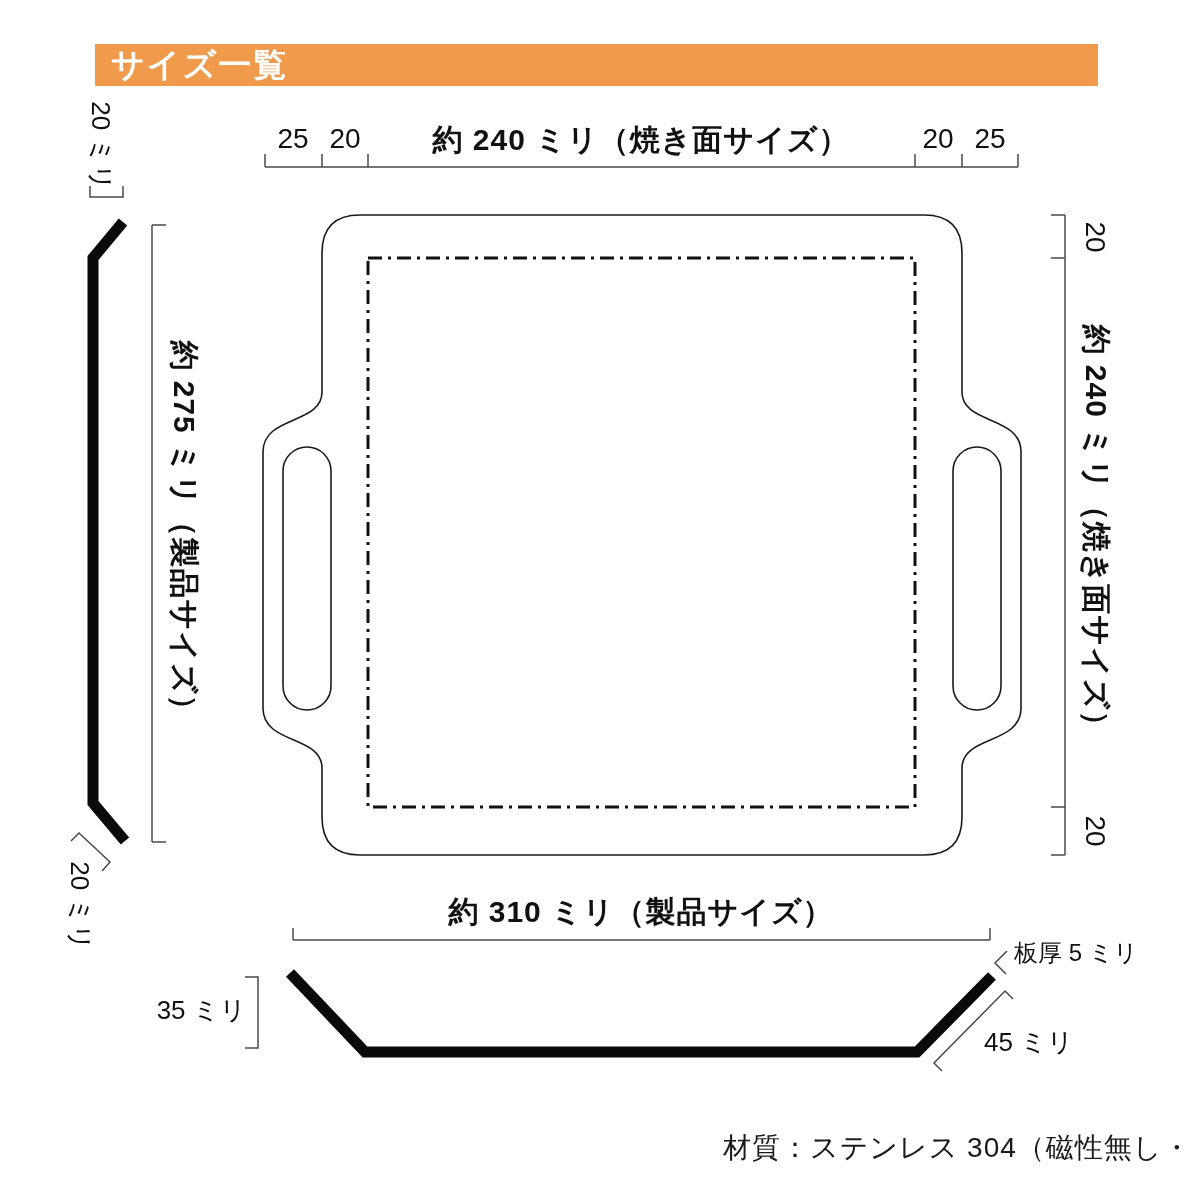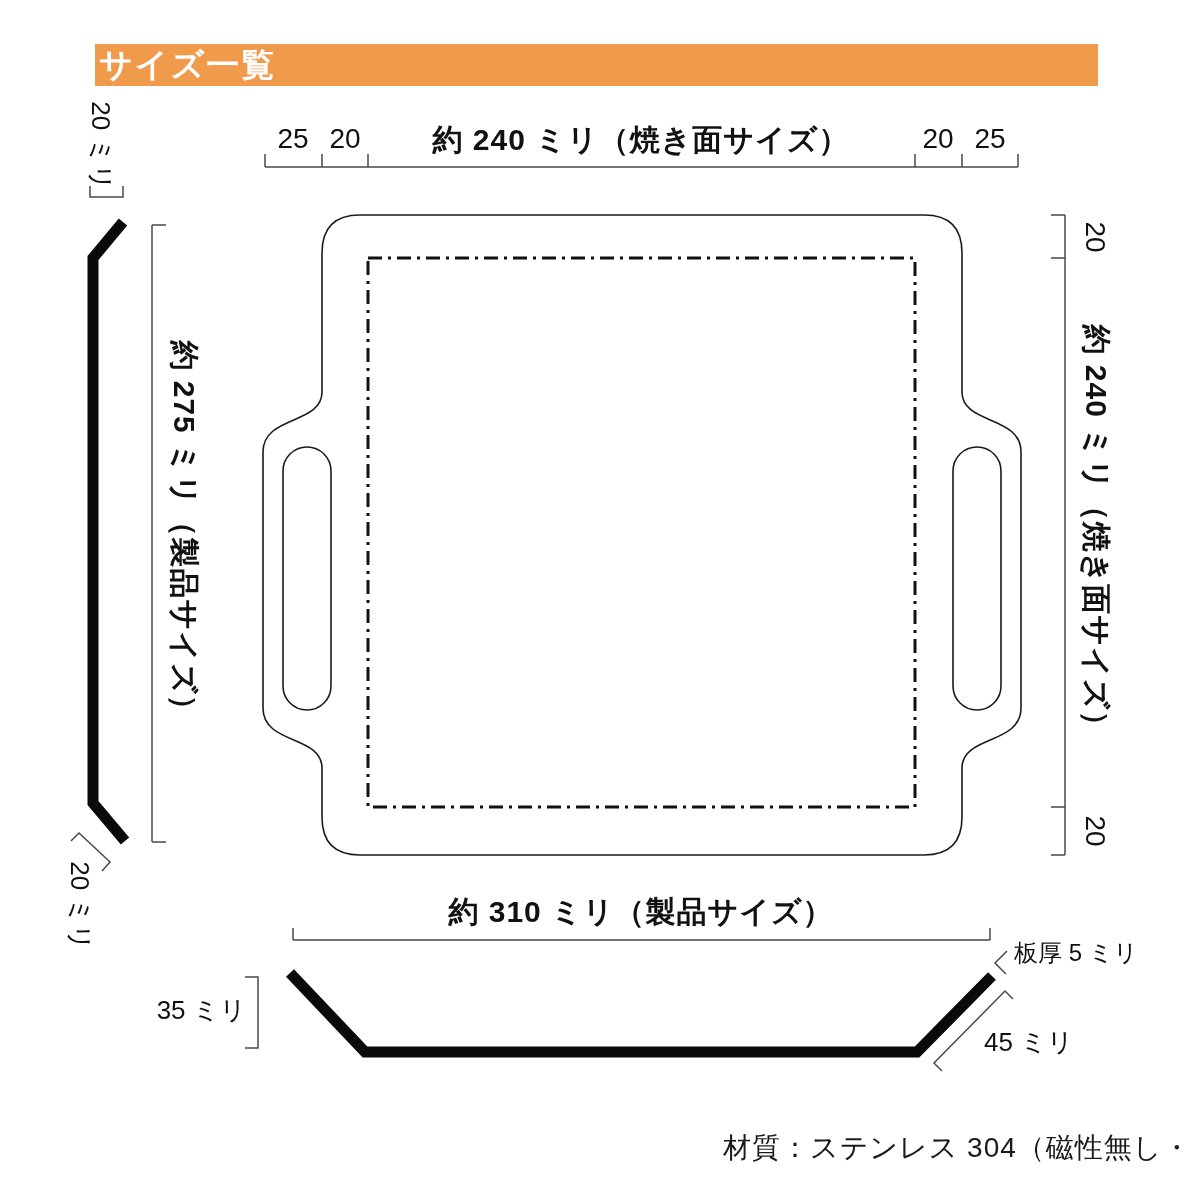--- a/index.html
+++ b/index.html
@@ -13,21 +13,21 @@
   .header{
     position:absolute;left:95px;top:44px;
     width:1003px;height:42px;
     background:#F09A4B;
     display:flex;align-items:center;
   }
   .header .title{
     color:#ffffff;
     font-size:33px;
     font-weight:bold;
-    padding-left:4px;
+    padding-left:16px;
     letter-spacing:2px;
     line-height:42px;
   }
   svg{position:absolute;left:0;top:0;}
   .outline{fill:#ffffff;stroke:#1a1a1a;stroke-width:1.6;}
   .dash{fill:none;stroke:#111111;stroke-width:3;stroke-dasharray:14 6 3 6;}
   .dim{fill:none;stroke:#4a4a4a;stroke-width:1.5;}
   .profile{fill:none;stroke:#0a0a0a;stroke-width:11;stroke-linejoin:miter;}
   text{fill:#111111;}
   .num{font-size:28px;}

